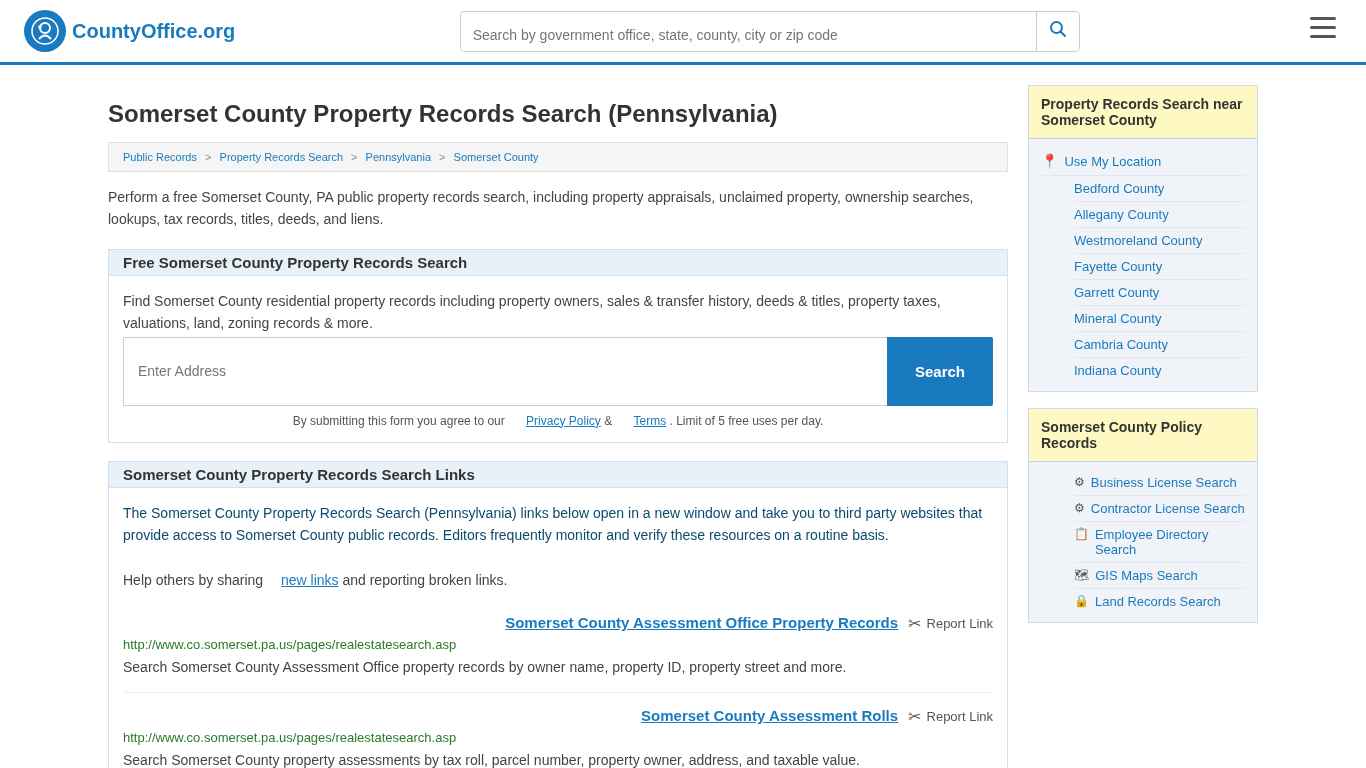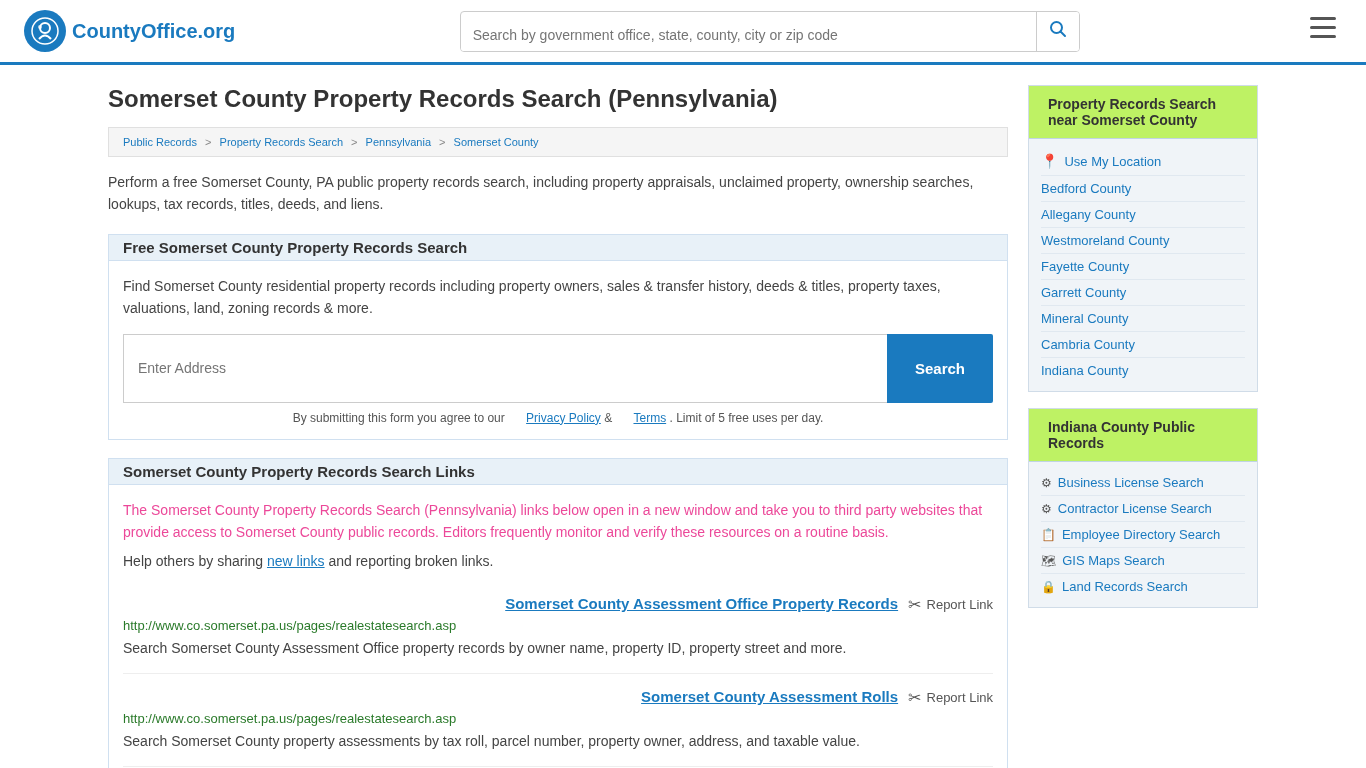--- a/index.html
+++ b/index.html
@@ -89,20 +89,21 @@
       width: 230px;
       flex-shrink: 0;
     }
 
     
     #page-title {
       font-size: 24px;
       font-weight: bold;
       color: #333;
       margin-bottom: 14px;
+      margin-top: 15px;
     }
 
     
     #breadcrumb {
       background: #f5f5f5;
       border: 1px solid #e0e0e0;
       padding: 8px 14px;
       font-size: 11px;
       color: #555;
       margin-bottom: 14px;
@@ -132,21 +133,21 @@
       color: #333;
     }
     .section-content {
       padding: 14px;
       background: #fff;
     }
     .section-desc {
       font-size: 14px;
       color: #444;
       line-height: 1.6;
-      margin-bottom: 14px;
+      margin-bottom: 2px;
     }
 
     
     #property-search-form {
       display: flex;
       gap: 0;
       margin-bottom: 8px;
     }
     #address-input {
       flex: 1;
@@ -171,30 +172,30 @@
       font-size: 12px;
       color: #555;
       text-align: center;
       margin-top: 4px;
     }
     #form-disclaimer a { color: #1a7abf; margin-left: 18px; }
 
     
     #links-desc {
       font-size: 14px;
-      color: #ec4899;
+      color: #0c4a6e;
       line-height: 1.6;
-      margin-bottom: 10px;
+      margin-bottom: 26px;
     }
     #share-links {
       font-size: 14px;
       color: #444;
       margin-bottom: 12px;
     }
-    #share-links a { color: #1a7abf; text-decoration: underline; }
+    #share-links a { color: #1a7abf; text-decoration: underline; margin-left: 14px; }
 
     
     .link-item {
       border-bottom: 1px solid #eee;
       padding: 14px 0;
     }
     .link-item-header {
       display: flex;
       justify-content: flex-end;
       align-items: flex-start;
@@ -234,40 +235,41 @@
       line-height: 1.5;
     }
 
     
     .sidebar-section {
       background: #f0f4f8;
       border: 1px solid #d0dce8;
       margin-bottom: 16px;
     }
     .sidebar-section-header {
-      background: #bef264;
+      background: #fef9c3;
       border-bottom: 1px solid #c0d4e4;
-      padding: 10px 19px;
+      padding: 10px 12px;
       font-size: 14px;
       font-weight: bold;
       color: #333;
     }
     .sidebar-section-content {
       padding: 8px 12px;
     }
     .sidebar-link {
       display: flex;
-      align-items: flex-end;
+      align-items: flex-start;
       gap: 6px;
       padding: 5px 0;
       font-size: 13px;
       color: #1a7abf;
       text-decoration: none;
       border-bottom: 1px solid #e0e8f0;
       cursor: pointer;
+      margin-left: 33px;
     }
     .sidebar-link:last-child { border-bottom: none; }
     .sidebar-link-icon {
       font-size: 12px;
       color: #555;
       flex-shrink: 0;
     }
     .location-link {
       display: flex;
       align-items: center;
@@ -425,21 +427,21 @@
         <a class="sidebar-link" href="#">
           <span>Cambria County</span>
         </a>
         <a class="sidebar-link" href="#">
           <span>Indiana County</span>
         </a>
       </div>
     </div>
 
     <div class="sidebar-section">
-      <div class="sidebar-section-header">Indiana County Public Records</div>
+      <div class="sidebar-section-header">Somerset County Policy Records</div>
       <div class="sidebar-section-content">
         <a class="sidebar-link" href="#">
           <span class="sidebar-link-icon">⚙</span>
           <span>Business License Search</span>
         </a>
         <a class="sidebar-link" href="#">
           <span class="sidebar-link-icon">⚙</span>
           <span>Contractor License Search</span>
         </a>
         <a class="sidebar-link" href="#">

